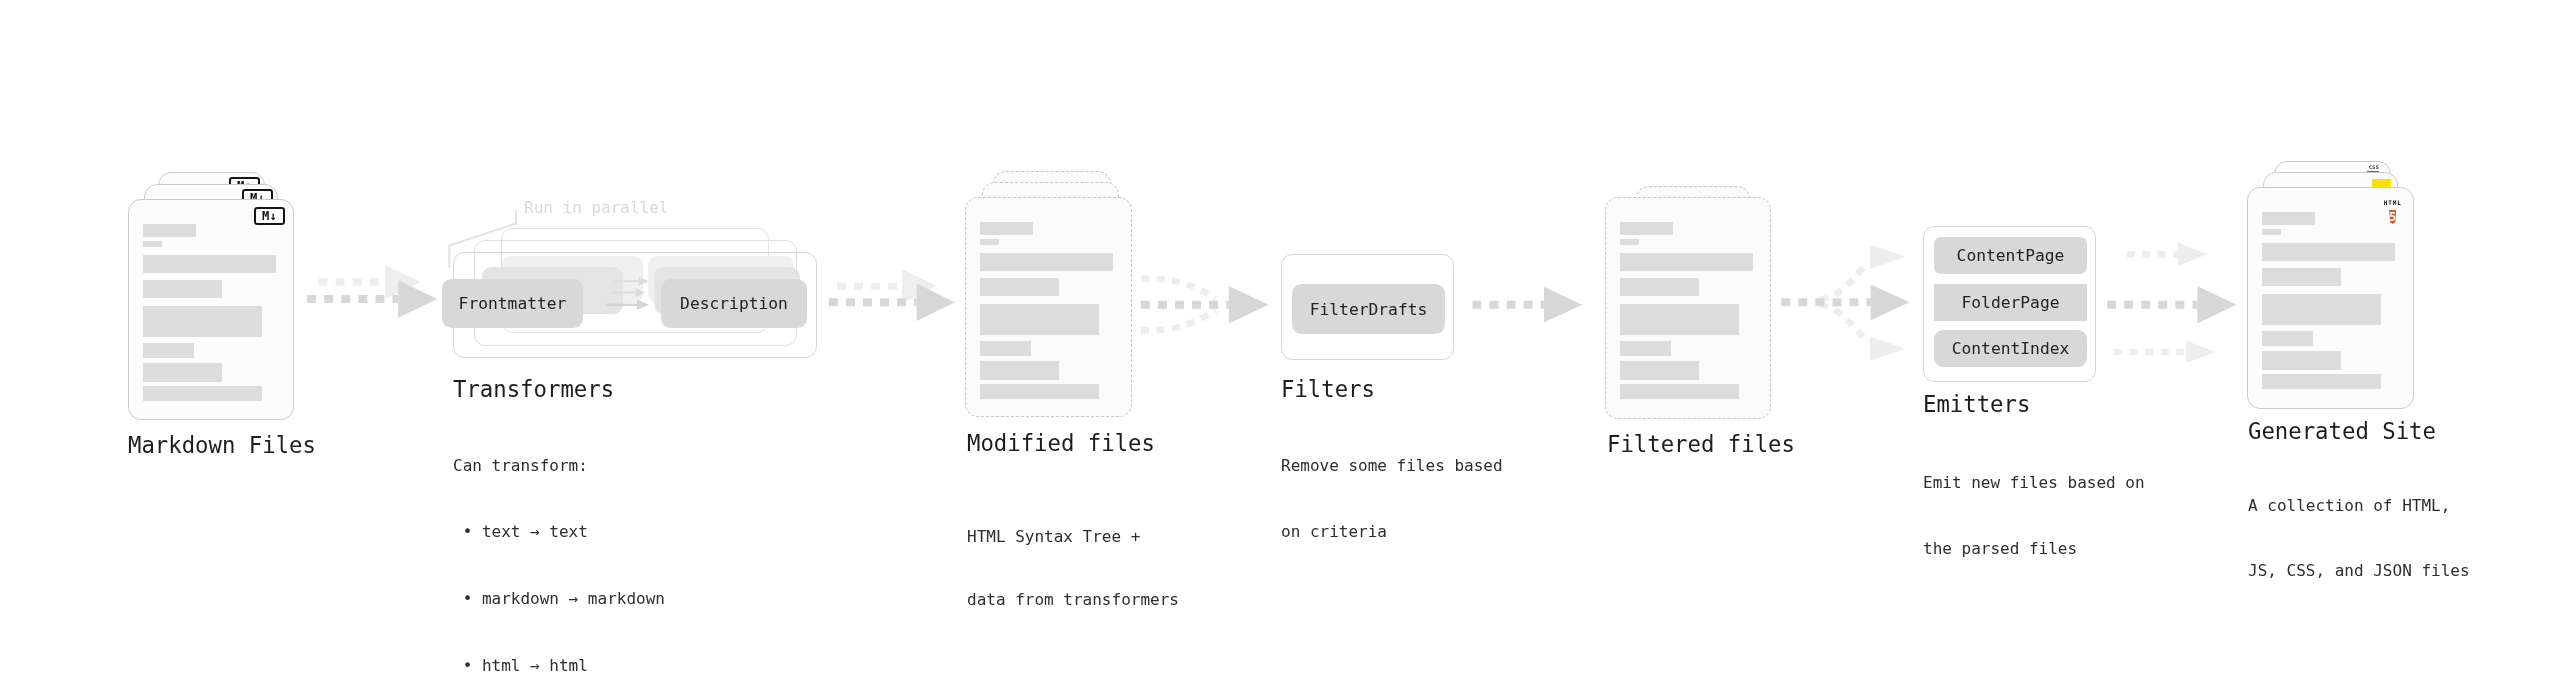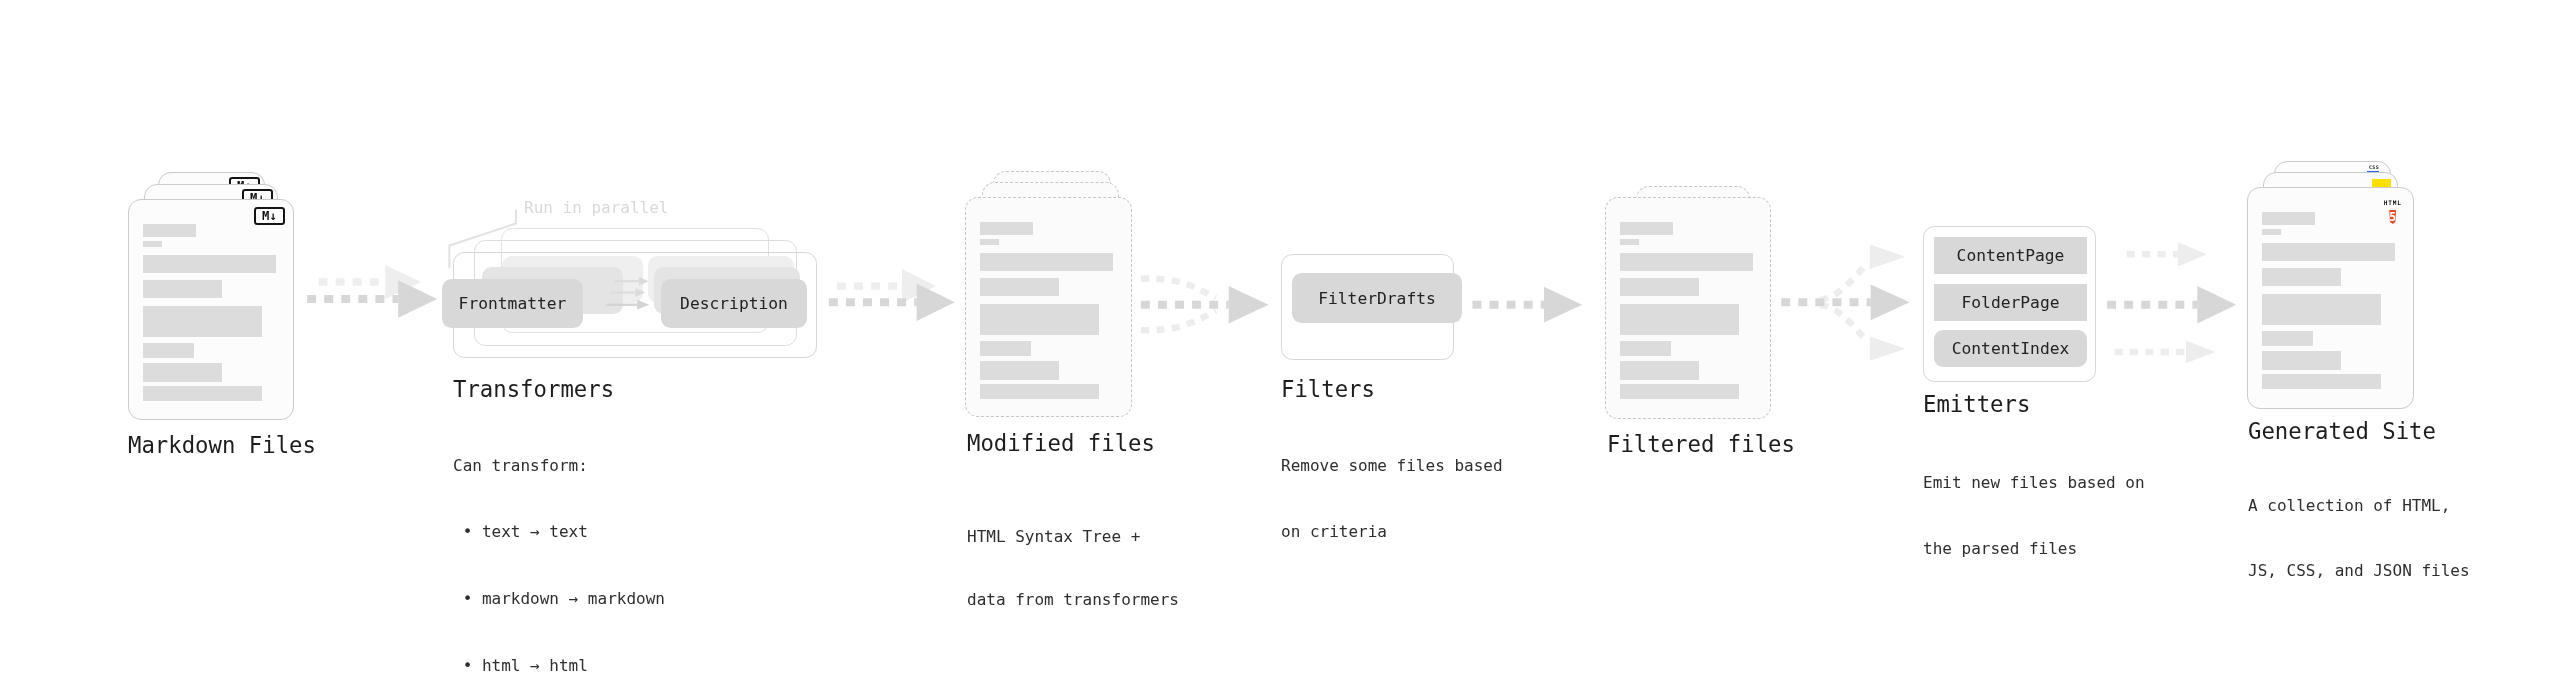--- a/index.html
+++ b/index.html
@@ -124,21 +124,21 @@
     </div>
     <div class="title" style="left:967px;top:430px">Modified files</div>
     <div class="desc" style="left:967px;top:484px;line-height:21px">
       <span class="line">HTML Syntax Tree +</span>
       <span class="line">data from transformers</span>
     </div>
   </div>
 
   <div>
     <div class="outer" style="left:1281px;top:254px;width:173px;height:106px;border-color:#d6d6d6;background:#ffffff"></div>
-    <div class="plugin" style="left:1292px;top:273px;width:170px;height:50px">FilterDrafts</div>
+    <div class="plugin" style="left:1292px;top:284px;width:153px;height:50px">FilterDrafts</div>
     <div class="title" style="left:1281px;top:376px">Filters</div>
     <div class="desc" style="left:1281px;top:411px;line-height:22px">
       <span class="line">Remove some files based</span>
       <span class="line">on criteria</span>
     </div>
   </div>
 
   <div>
     <div class="card dashed" style="left:1636px;top:186px;width:114px;height:98px"></div>
     <div class="card dashed" style="left:1605px;top:197px;width:166px;height:222px">
@@ -151,21 +151,21 @@
           <i class="b6"></i>
           <i class="b7"></i>
           <i class="b8"></i>
       </div>
     </div>
     <div class="title" style="left:1607px;top:431px">Filtered files</div>
   </div>
 
   <div>
     <div class="outer" style="left:1923px;top:226px;width:173px;height:156px;border-color:#d6d6d6;background:#ffffff"></div>
-    <div class="plugin" style="left:1934px;top:237px;width:153px;height:37px;border-radius:0">ContentPage</div>
+    <div class="plugin" style="left:1934px;top:237px;width:153px;height:37px;border-radius:7px">ContentPage</div>
     <div class="plugin" style="left:1934px;top:284px;width:153px;height:37px;border-radius:0">FolderPage</div>
     <div class="plugin" style="left:1934px;top:330px;width:153px;height:37px;border-radius:9px">ContentIndex</div>
     <div class="title" style="left:1923px;top:391px">Emitters</div>
     <div class="desc" style="left:1923px;top:428px;line-height:22px">
       <span class="line">Emit new files based on</span>
       <span class="line">the parsed files</span>
     </div>
   </div>
 
   <div>

